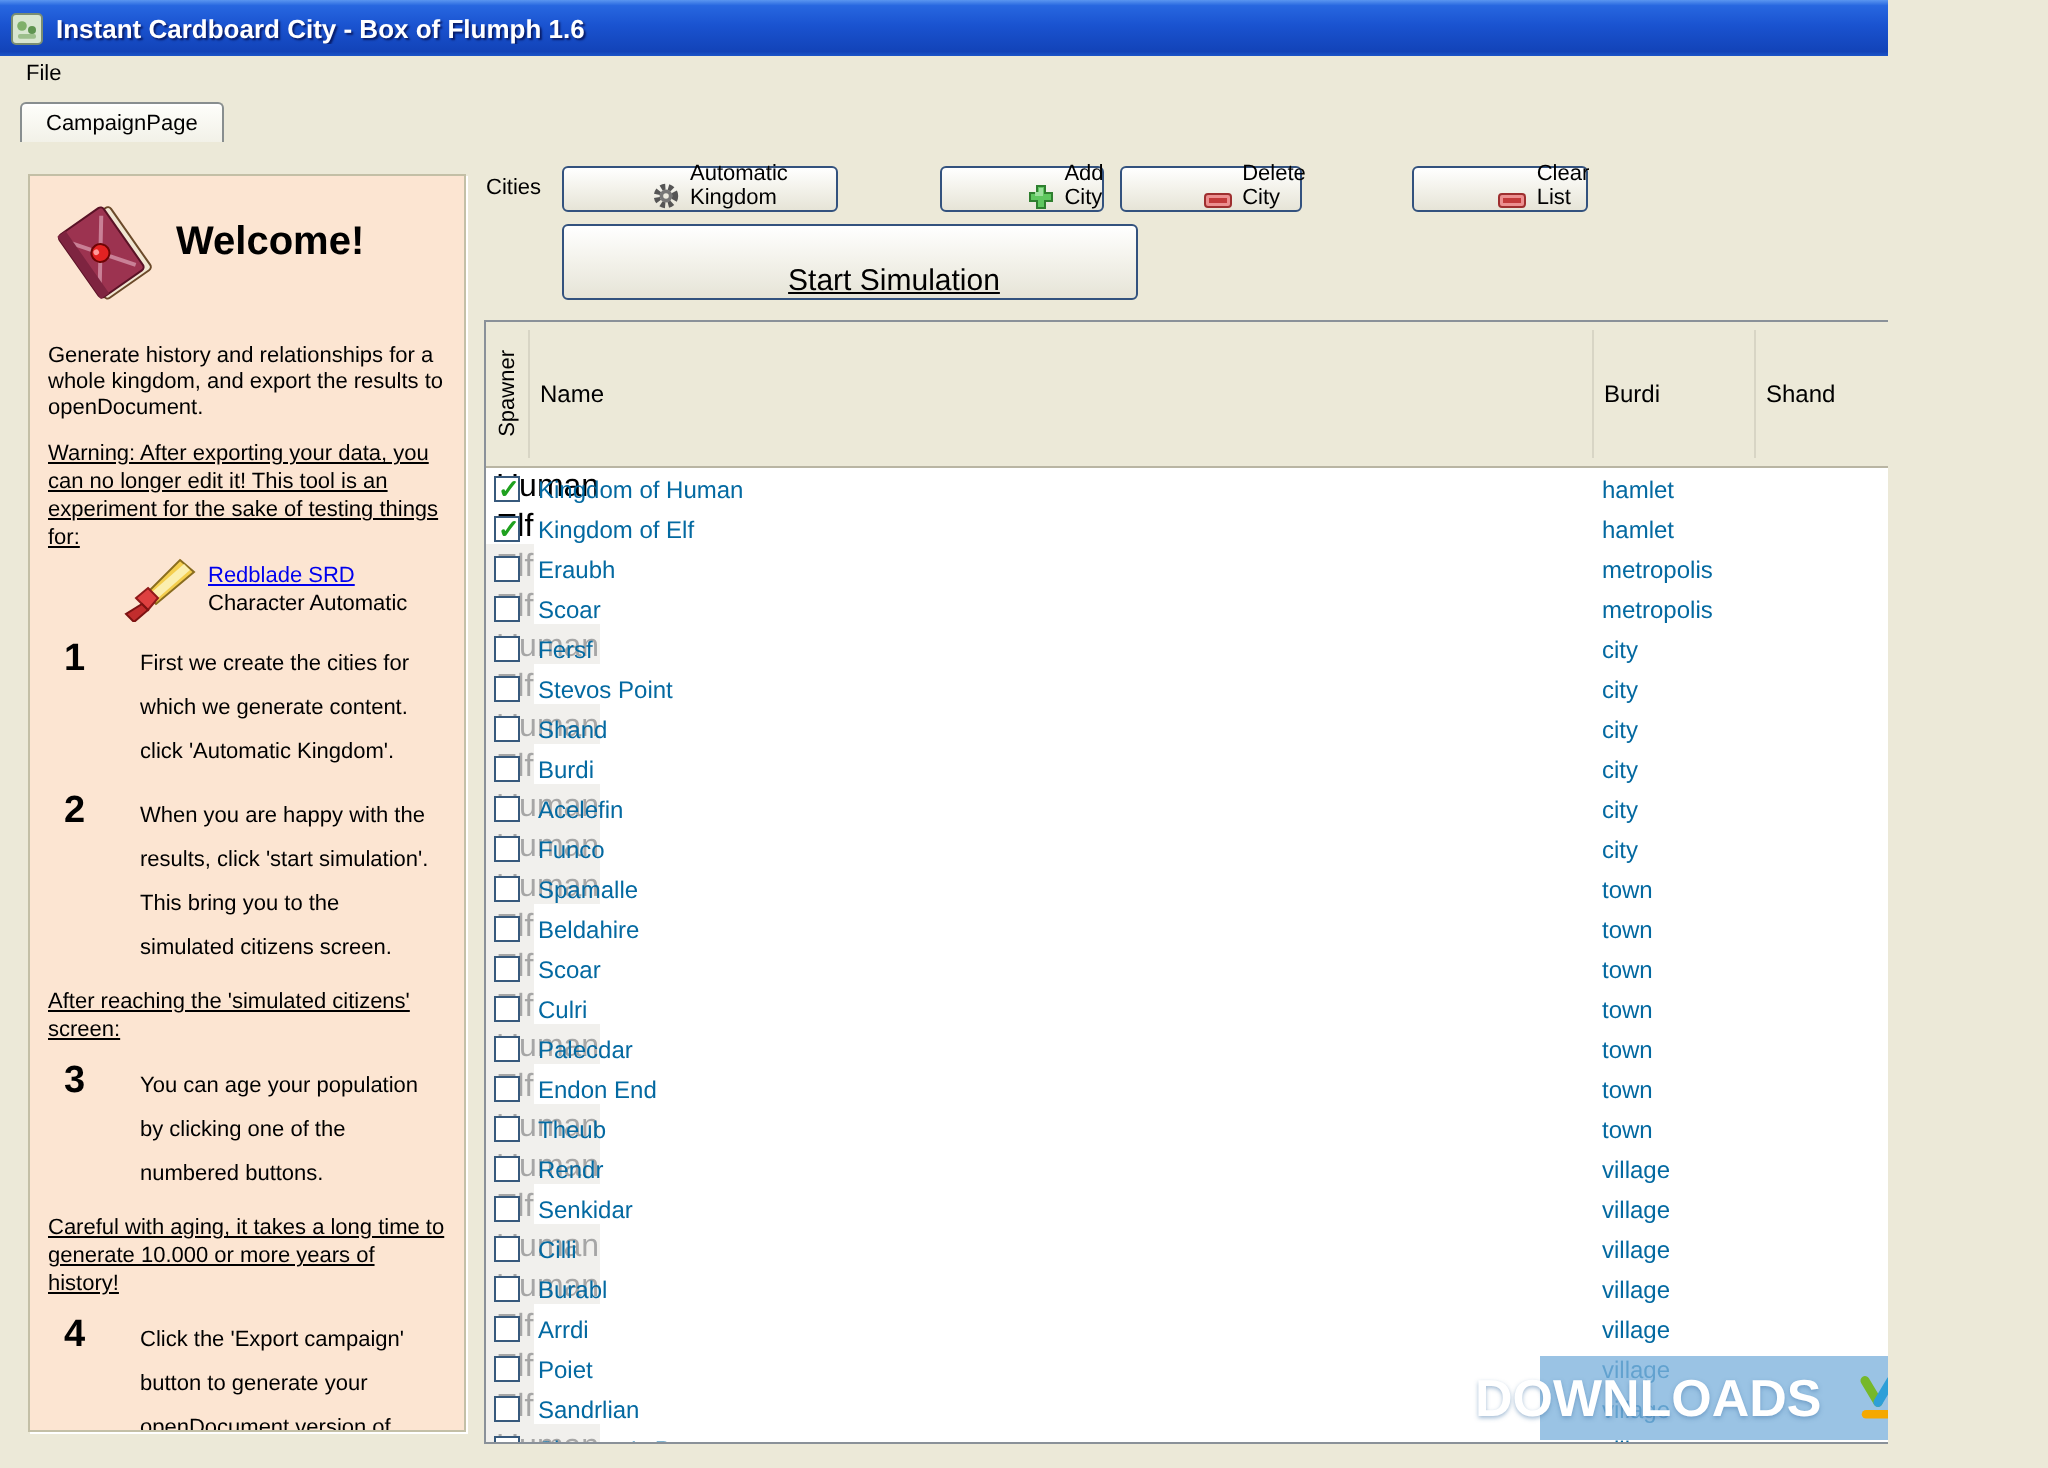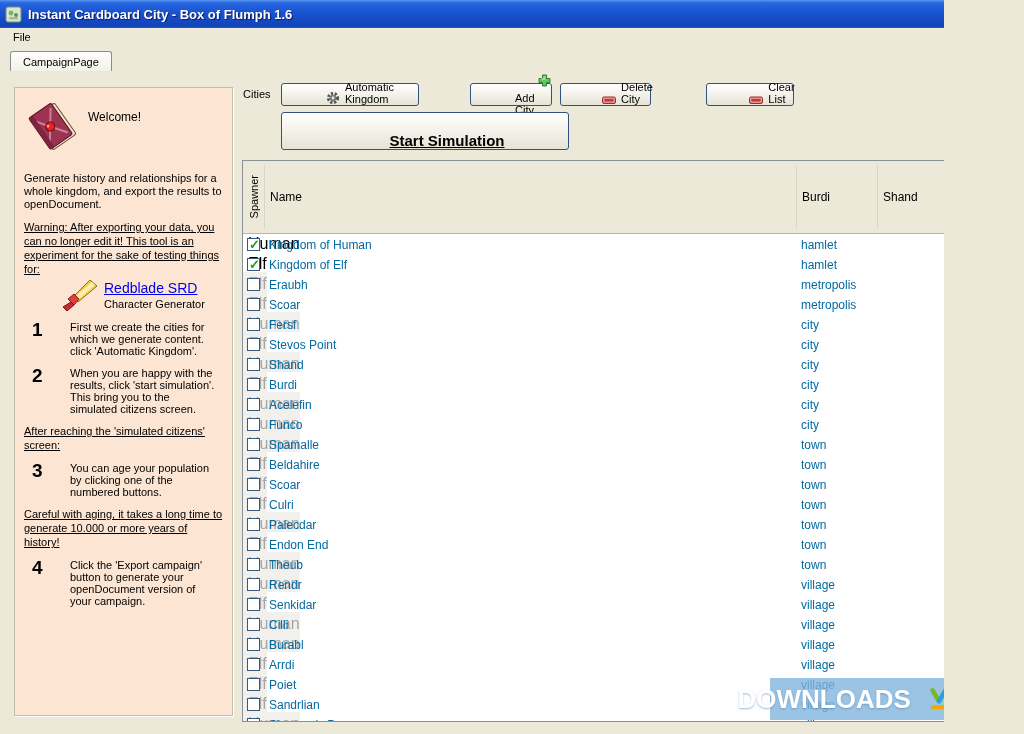--- a/index.html
+++ b/index.html
@@ -30,42 +30,42 @@
   .menu-item { padding:1px 5px; }
   .tab { position:absolute; left:10px; top:51px; height:20px; padding:0 12px;
     background:linear-gradient(#FEFEFB,#F2F1E8); border:1px solid #888E8F; border-bottom:none;
     border-radius:3px 3px 0 0; font-size:11px; display:flex; align-items:center; box-shadow:inset 0 1px 0 #fff; }
 
   
   .sidebar { position:absolute; left:14px; top:87px; width:219px; height:629px;
     background:#FCE5D2; border:1px solid #C3BFA6; box-shadow:1px 1px 0 #FFFFFF; padding:8px 9px; overflow:hidden; }
   .welcome-row { display:flex; gap:6px; align-items:flex-start; }
   .book-icon { width:58px; height:62px; flex:none; }
-  .welcome-title { font-size:12px; font-weight:normal; margin-top:14px; }
+  .welcome-title { font-size:20px; font-weight:bold; margin-top:14px; }
   .intro { margin-top:14px; font-size:11px; line-height:13px; }
   .note { margin-top:9px; font-size:11px; line-height:14px; text-decoration:underline; }
   .link-row { display:flex; gap:6px; margin-top:3px; margin-left:38px; align-items:center; }
   .sword-icon { width:36px; height:32px; flex:none; }
-  .link { font-size:14px; color:#0000EE; text-decoration:underline; }
+  .link { font-size:11px; color:#0000EE; text-decoration:underline; }
   .link-sub { font-size:11px; margin-top:2px; }
   .instructions-title { font-size:16px; font-weight:bold; margin-top:10px; }
   .step { display:grid; grid-template-columns:46px 1fr; margin-top:10px; }
   .step-num { font-size:19px; font-weight:bold; padding-left:8px; line-height:18px; }
-  .step-text { font-size:11px; line-height:12px; padding-right:4px; }
+  .step-text { font-size:11px; line-height:22px; padding-right:4px; }
 
   
   .cities-label { position:absolute; left:243px; top:88px; font-size:11px; }
   .xpbtn { position:absolute; height:23px; background:linear-gradient(#FFFFFF,#F4F3EC 45%,#E6E4D7);
     border:1px solid #33527E; border-radius:3px; display:flex; align-items:flex-end; justify-content:center;
     gap:5px; font-size:11px; color:#000; cursor:default;padding-left:44px; }
   #btn-auto  { left:281px; top:83px; width:138px; }
-  #btn-add   { left:470px; top:83px; width:82px;flex-direction:column;  }
+  #btn-add   { left:470px; top:83px; width:82px;  }
   #btn-del   { left:560px; top:83px; width:91px;  }
   #btn-clear { left:706px; top:83px; width:88px;  }
-  #btn-start { left:281px; top:112px; width:288px; height:38px; font-size:15px;font-weight:bold; }
+  #btn-start { left:281px; top:112px; width:288px; height:38px; font-size:15px; }
   #btn-start .btn-label { text-decoration:underline; }
   .btn-ico { display:inline-flex; align-items:center; }
 
   
   .citytable { position:absolute; left:242px; top:160px; width:772px; height:562px;
     background:#fff; border:1px solid #8A9199; overflow:hidden; }
   .thead { position:absolute; left:0; top:0; right:16px; height:73px; background:#ECE9D8; border-bottom:1px solid #B9B5A3; }
   .th { position:absolute; top:4px; height:64px; border-right:1px solid #D8D5C5; display:flex; align-items:center; font-size:12px; color:#000; }
   .th-spawner { left:0; width:22px; justify-content:center; }
   .th-spawner span { writing-mode:vertical-rl; transform:rotate(180deg); font-size:11px; }
@@ -161,21 +161,21 @@
       <span class="sword-icon">
         <svg width="36" height="32" viewBox="0 0 36 32">
           <polygon points="28,1 35,7 16,23 11,18" fill="#F4CE4E" stroke="#8A6D1F"></polygon>
           <polygon points="30,3 33,6 17,20 14,17" fill="#FBEFB0"></polygon>
           <polygon points="12,15 17,20 12,26 6,20" fill="#DE4040" stroke="#8F1A1A"></polygon>
           <polygon points="9,23 12,26 5,32 1,28" fill="#C22D2D" stroke="#7C1212"></polygon>
         </svg>
       </span>
       <div>
         <div class="link">Redblade SRD</div>
-        <div class="link-sub">Character Generator</div>
+        <div class="link-sub">Character Automatic</div>
       </div>
     </div>
 
 
     <div class="step">
       <span class="step-num">1</span>
       <span class="step-text">First we create the cities for which we generate content. click 'Automatic Kingdom'.</span>
     </div>
     <div class="step">
       <span class="step-num">2</span>

